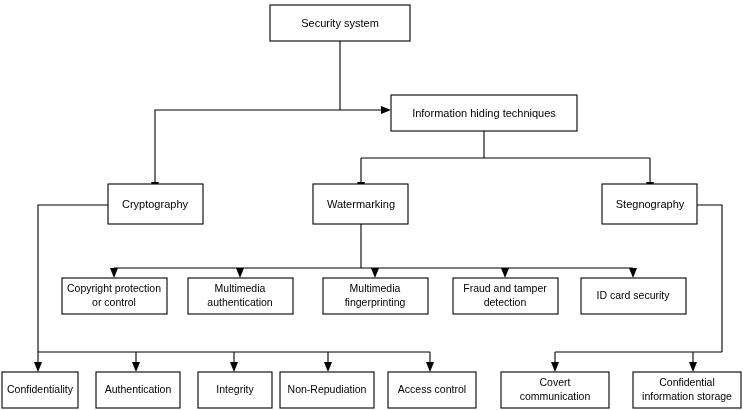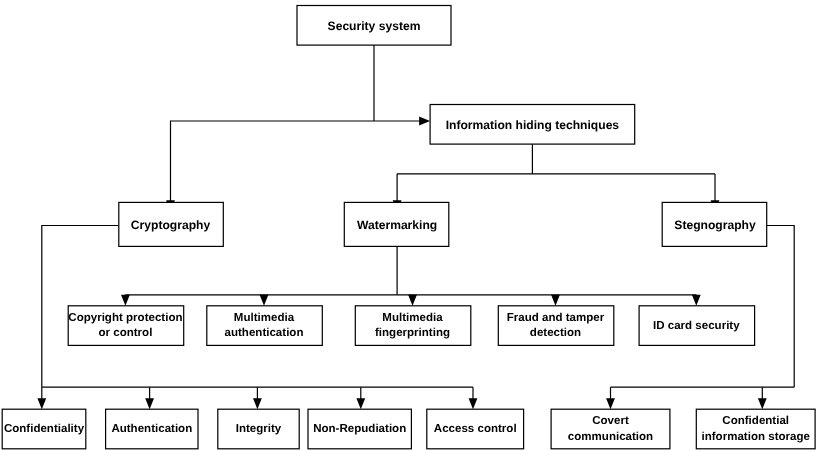--- a/index.html
+++ b/index.html
@@ -9,21 +9,20 @@
   }
   body {
     font-family: "Liberation Sans", sans-serif;
   }
   #diagram-root {
     position: relative;
     width: 743px;
     height: 410px;
     background: #ffffff;
     overflow: hidden;
-    font-weight: bold;
   }
   svg#flow {
     position: absolute;
     top: 0;
     left: 0;
     width: 743px;
     height: 410px;
   }
   .node-rect {
     fill: #ffffff;

